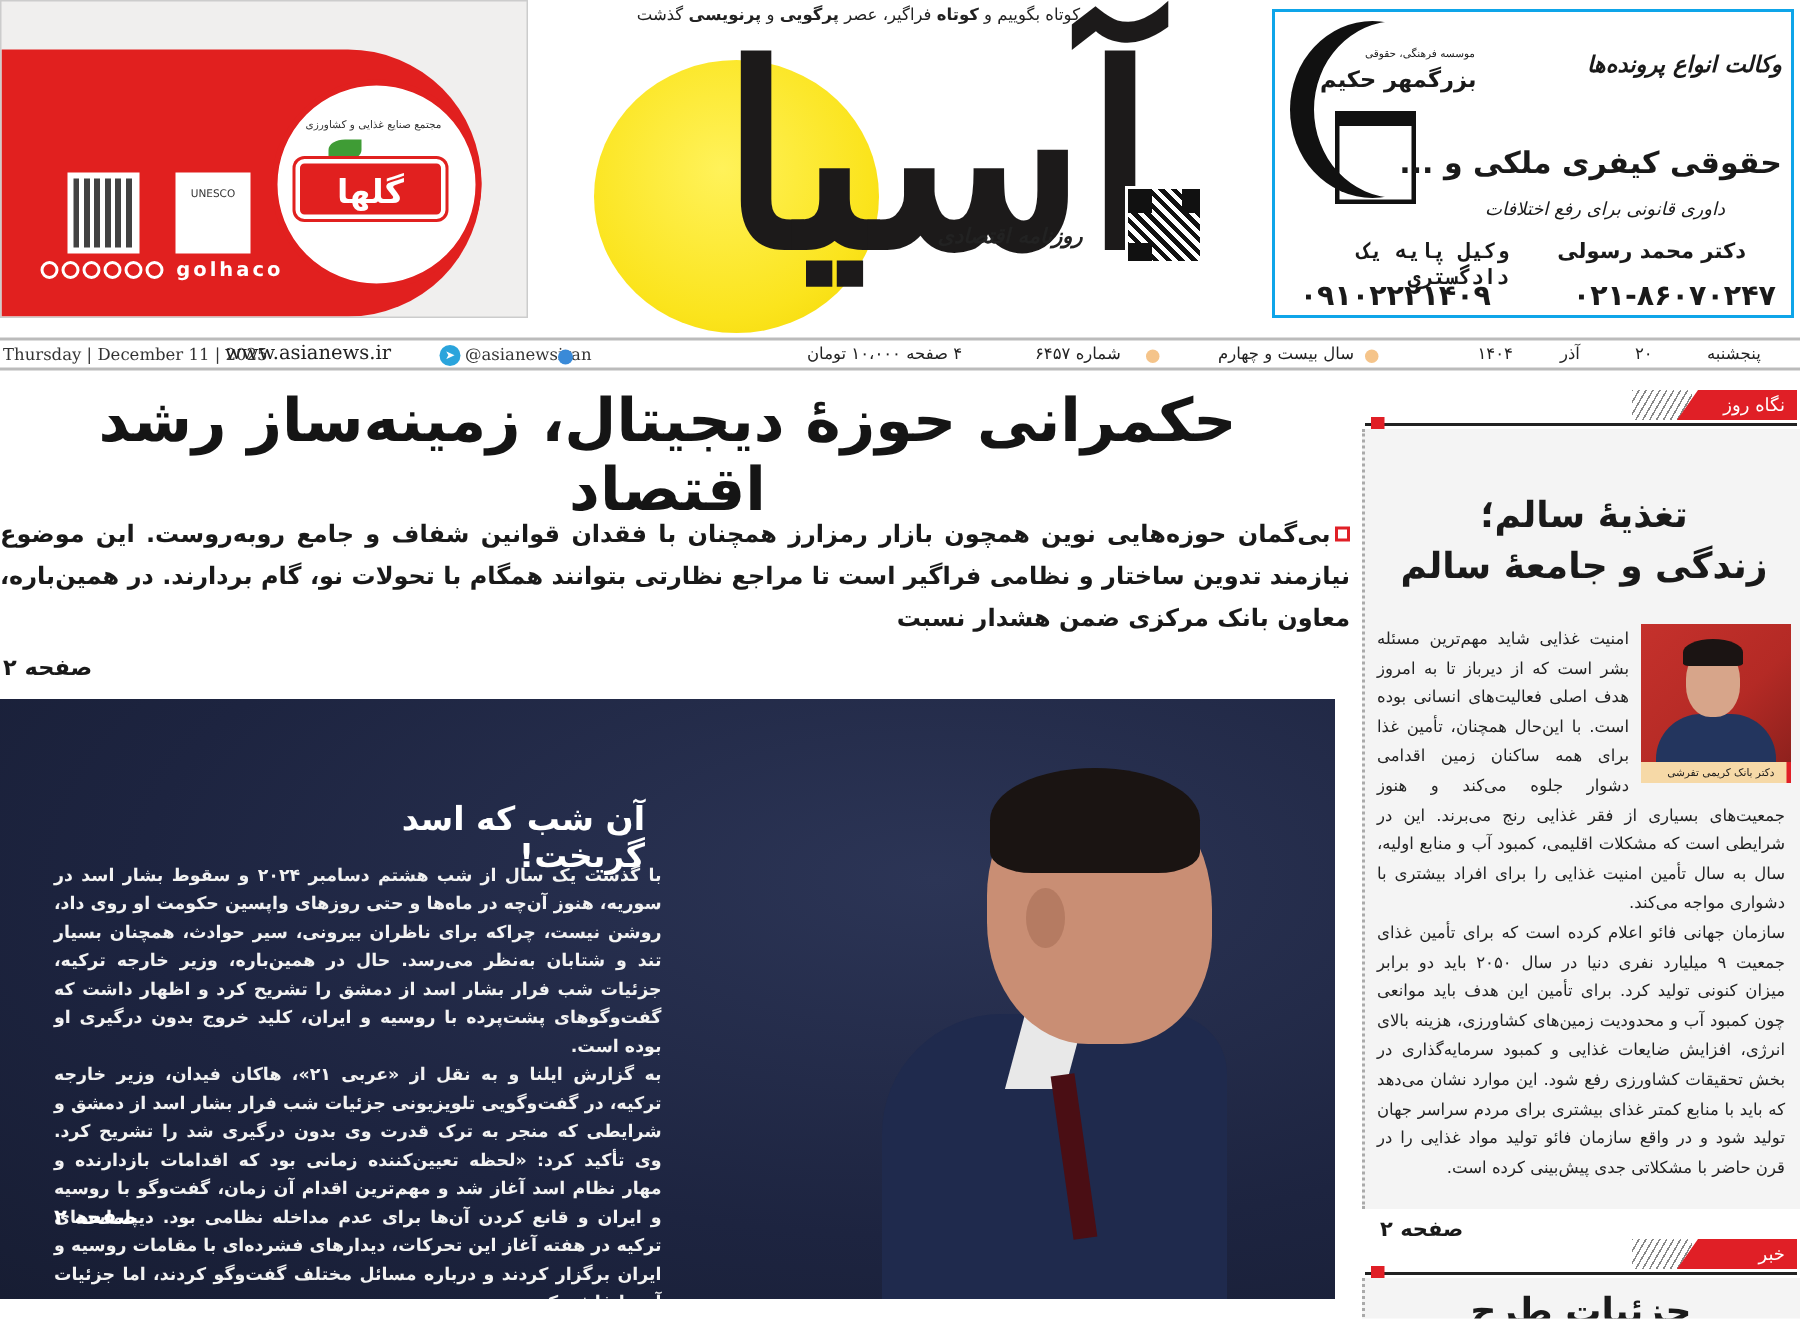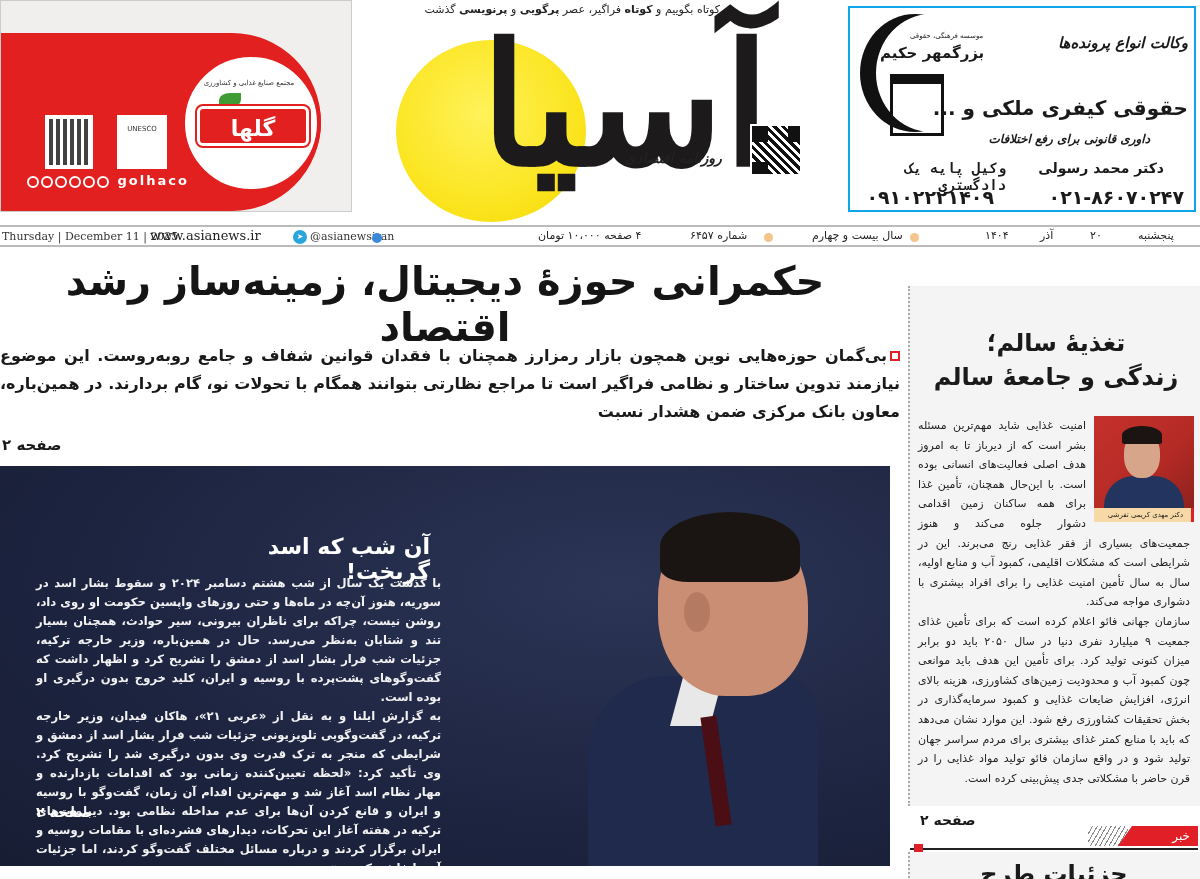--- a/index.html
+++ b/index.html
@@ -6,21 +6,21 @@
   html, body { width: 1200px; height: 879px; overflow: hidden; background: #ffffff; }
   body { font-family: "DejaVu Sans", sans-serif; color: #1a1a1a; position: relative; }
 
   
   .masthead { position: absolute; left: 0; top: 0; width: 1200px; height: 222px; }
 
   .ad-left { position: absolute; left: 0; top: 0; width: 352px; height: 212px; background: #f0efee; overflow: hidden; border: 1px solid #ccc; }
   .ad-left .red { position: absolute; left: 0; top: 32px; width: 320px; height: 178px; background: #e1201f; border-radius: 0 90px 90px 0; }
   .ad-left .slogan { position: absolute; left: 20px; top: 42px; width: 180px; color: #fff; font-weight: bold; font-size: 13px; direction: rtl; text-align: right; text-shadow: 1px 1px 0 #8a0c0b; }
   .ad-left .logo-circle { position: absolute; left: 180px; top: 52px; width: 140px; height: 140px; border-radius: 50%; background: #fff; border: 4px solid #e1201f; }
-  .ad-left .brand { position: absolute; left: 196px; top: 105px; width: 112px; height: 40px; background: #e1201f; border-radius: 6px; color: #fff; font-weight: bold; font-size: 22px; text-align: center; line-height: 40px; direction: rtl; border: 3px solid #fff; box-shadow: 0 0 0 2px #e1201f; }
+  .ad-left .brand { position: absolute; left: 196px; top: 105px; width: 100px; height: 40px; background: #e1201f; border-radius: 6px; color: #fff; font-weight: bold; font-size: 22px; text-align: center; line-height: 40px; direction: rtl; border: 3px solid #fff; box-shadow: 0 0 0 2px #e1201f; }
   .ad-left .brand-sub { position: absolute; left: 188px; top: 78px; width: 120px; font-size: 7px; color: #333; direction: rtl; text-align: center; }
   .ad-left .leaf { position: absolute; left: 218px; top: 92px; width: 22px; height: 14px; background: #3f9c35; border-radius: 50% 0 50% 0; }
   .ad-left .qr { position: absolute; left: 44px; top: 114px; width: 48px; height: 54px; background: #fff; padding: 4px; }
   .ad-left .qr-inner { width: 100%; height: 100%; background:
       repeating-linear-gradient(90deg, #222 0 4px, #fff 4px 7px),
       #fff; opacity: .85; }
   .ad-left .unesco { position: absolute; left: 116px; top: 114px; width: 50px; height: 54px; background: #fff; color: #333; font-size: 7px; text-align: center; padding-top: 10px; }
   .ad-left .social { position: absolute; left: 26px; top: 172px; color: #fff; font-size: 13px; font-weight: bold; letter-spacing: 2px; }
   .ad-left .social .dot { display: inline-block; width: 12px; height: 12px; border-radius: 50%; border: 2px solid #fff; margin-right: 2px; vertical-align: middle; }
 
@@ -33,21 +33,21 @@
   .masthead-qr { position: absolute; left: 370px; top: 124px; width: 52px; height: 52px; background:
       linear-gradient(#111,#111) 0 0/16px 16px no-repeat,
       linear-gradient(#111,#111) 36px 0/16px 16px no-repeat,
       linear-gradient(#111,#111) 0 36px/16px 16px no-repeat,
       repeating-linear-gradient(45deg, #111 0 3px, #fff 3px 6px);
     border: 2px solid #fff; }
 
   .ad-right { position: absolute; left: 848px; top: 6px; width: 348px; height: 206px; border: 2px solid #0ea5e9; background: #fff; direction: rtl; }
   .ad-right .l1 { position: absolute; right: 6px; top: 26px; font-size: 15px; font-style: italic; font-weight: bold; }
   .ad-right .l2 { position: absolute; right: 6px; top: 88px; font-size: 20px; font-weight: bold; }
-  .ad-right .l3 { position: absolute; right: 44px; top: 124px; font-size: 12px; font-style: italic; font-weight: bold; }
+  .ad-right .l3 { position: absolute; right: 44px; top: 124px; font-size: 12px; font-style: italic; font-weight: normal; }
   .ad-right .l4 { position: absolute; right: 30px; top: 152px; font-size: 14px; font-weight: bold; }
   .ad-right .l5 { position: absolute; right: 188px; top: 152px; font-size: 14px; font-weight: bold; font-family: Liberation Mono, monospace; }
   .ad-right .l6 { position: absolute; right: 10px; top: 178px; font-size: 19px; font-weight: bold; direction: ltr; }
   .ad-right .l7 { position: absolute; right: 200px; top: 178px; font-size: 19px; font-weight: bold; direction: ltr; }
   .ad-right .crescent { position: absolute; left: 10px; top: 6px; width: 110px; height: 118px; border-radius: 50%; box-shadow: inset 16px 0 0 #111; }
   .ad-right .inst-sm { position: absolute; left: 60px; top: 24px; font-size: 7px; }
   .ad-right .inst { position: absolute; left: 30px; top: 36px; font-size: 15px; font-weight: bold; }
   .ad-right .scale { position: absolute; left: 40px; top: 66px; width: 54px; height: 62px; border: 3px solid #111; border-top-width: 10px; }
 
   
@@ -184,38 +184,44 @@
   </div>
   <h2 class="feature-title">آن شب که اسد گریخت!</h2>
   <div class="feature-body">
     <p>با گذشت یک سال از شب هشتم دسامبر ۲۰۲۴ و سقوط بشار اسد در سوریه، هنوز آن‌چه در ماه‌ها و حتی روزهای واپسین حکومت او روی داد، روشن نیست، چراکه برای ناظران بیرونی، سیر حوادث، همچنان بسیار تند و شتابان به‌نظر می‌رسد. حال در همین‌باره، وزیر خارجه ترکیه، جزئیات شب فرار بشار اسد از دمشق را تشریح کرد و اظهار داشت که گفت‌وگوهای پشت‌پرده با روسیه و ایران، کلید خروج بدون درگیری او بوده است.</p>
     <p>به گزارش ایلنا و به نقل از «عربی ۲۱»، هاکان فیدان، وزیر خارجه ترکیه، در گفت‌وگویی تلویزیونی جزئیات شب فرار بشار اسد از دمشق و شرایطی که منجر به ترک قدرت وی بدون درگیری شد را تشریح کرد. وی تأکید کرد: «لحظه تعیین‌کننده زمانی بود که اقدامات بازدارنده و مهار نظام اسد آغاز شد و مهم‌ترین اقدام آن زمان، گفت‌وگو با روسیه و ایران و قانع کردن آن‌ها برای عدم مداخله نظامی بود. دیپلمات‌های ترکیه در هفته آغاز این تحرکات، دیدارهای فشرده‌ای با مقامات روسیه و ایران برگزار کردند و درباره مسائل مختلف گفت‌وگو کردند، اما جزئیات آن را فاش نکردند.»</p>
   </div>
   <div class="feature-page">صفحه ۲</div>
 </div>
 
 <div class="sidebar">
+  <div class="tag-band" style="top:0">
+    <div class="hatch"></div>
+    <div class="label">نگاه روز</div>
+    <div class="line"></div>
+    <div class="sq"></div>
+  </div>
 
   <div class="side-box" style="top:30px; height:520px;">
     <div class="op-title">
       <div>تغذیهٔ سالم؛</div>
       <div>زندگی و جامعهٔ سالم</div>
     </div>
     <div class="op-body">
       <div class="float"></div>
       <span>امنیت غذایی شاید مهم‌ترین مسئله بشر است که از دیرباز تا به امروز هدف اصلی فعالیت‌های انسانی بوده است. با این‌حال همچنان، تأمین غذا برای همه ساکنان زمین اقدامی دشوار جلوه می‌کند و هنوز جمعیت‌های بسیاری از فقر غذایی رنج می‌برند. این در شرایطی است که مشکلات اقلیمی، کمبود آب و منابع اولیه، سال به سال تأمین امنیت غذایی را برای افراد بیشتری با دشواری مواجه می‌کند.</span>
       <br>
       <span>سازمان جهانی فائو اعلام کرده است که برای تأمین غذای جمعیت ۹ میلیارد نفری دنیا در سال ۲۰۵۰ باید دو برابر میزان کنونی تولید کرد. برای تأمین این هدف باید موانعی چون کمبود آب و محدودیت زمین‌های کشاورزی، هزینه بالای انرژی، افزایش ضایعات غذایی و کمبود سرمایه‌گذاری در بخش تحقیقات کشاورزی رفع شود. این موارد نشان می‌دهد که باید با منابع کمتر غذای بیشتری برای مردم سراسر جهان تولید شود و در واقع سازمان فائو تولید مواد غذایی را در قرن حاضر با مشکلاتی جدی پیش‌بینی کرده است.</span>
     </div>
     <div class="op-photo">
       <div class="jacket"></div>
         <div class="face"></div>
         <div class="hair"></div>
     </div>
-    <div class="op-caption">دکتر مهدی کریمی تفرشی</div>
+    <div class="op-caption">دکتر بانک کریمی تفرشی</div>
     <div class="op-page">صفحه ۲</div>
   </div>
 
   <div class="tag-band" style="top:566px">
     <div class="hatch"></div>
     <div class="label">خبر</div>
     <div class="line"></div>
     <div class="sq"></div>
   </div>
   <div class="side-box" style="top:596px; height:30px;"></div>

